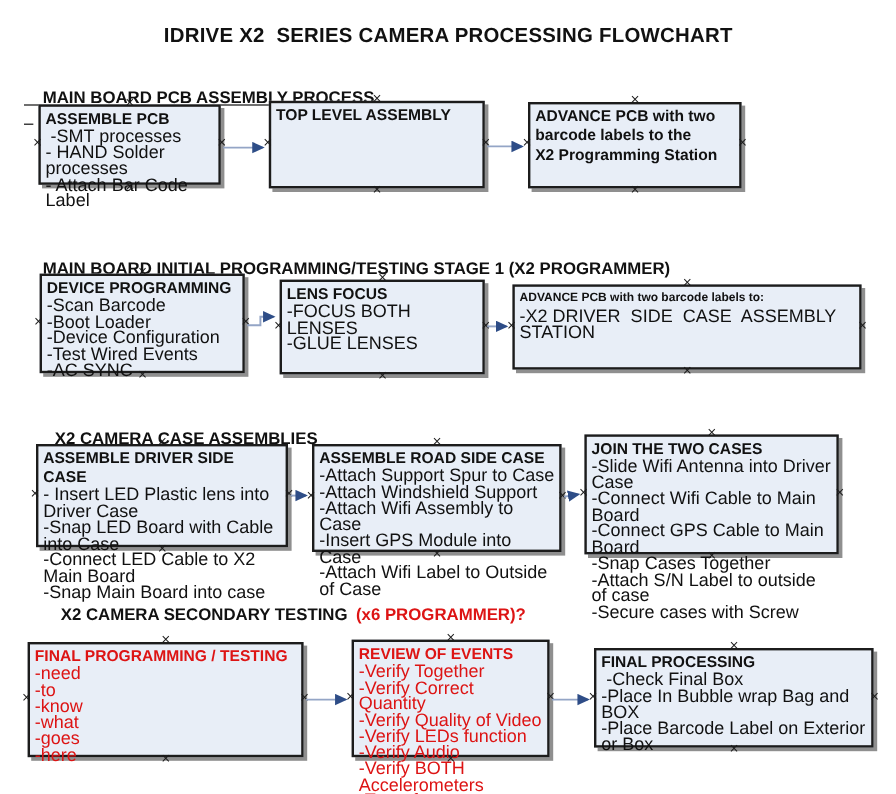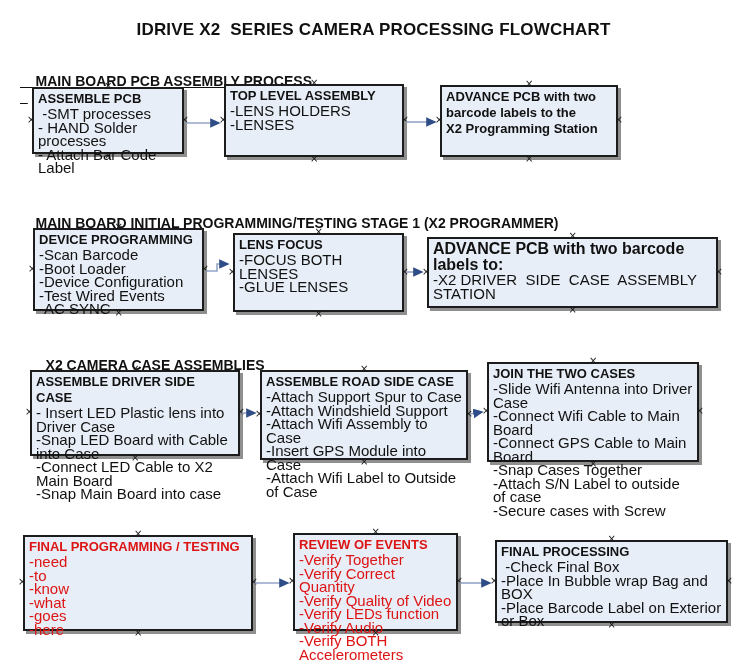--- a/index.html
+++ b/index.html
@@ -22,21 +22,21 @@
   .section-heading .hl{ color:var(--red); }
   .section-heading .blk{ padding-right:7px; }
   .node{
     position:absolute; box-sizing:border-box;
     background:var(--box-fill); border:2px solid var(--box-border);
     box-shadow:3px 3px 0 var(--box-shadow);
     padding:2px 4px; overflow:visible;
   }
   .node-title{ font-weight:bold; font-size:13px; line-height:16px; white-space:pre-line; }
   .node-line{ font-size:15px; line-height:13.5px; white-space:pre-wrap; }
-  .node.bold-title-sm .node-title{ font-size:16px; }
+  .node.bold-title-sm .node-title{ font-size:10px; }
   .node.red .node-title, .node.red .node-line{ color:var(--red); }
   .cp{
     position:absolute; font-size:10px; line-height:8px; color:#1a1a1a;
     font-family:"DejaVu Sans",sans-serif; pointer-events:none;
   }
   .cp-t{ top:-7px; left:50%; margin-left:-4px; }
   .cp-b{ bottom:-8px; left:50%; margin-left:-4px; }
   .cp-l{ left:-7px; top:50%; margin-top:-5px; }
   .cp-r{ right:-7px; top:50%; margin-top:-5px; }
   svg.overlay{ position:absolute; top:0; left:0; pointer-events:none; }
@@ -60,24 +60,20 @@
         <div class="node-line">- HAND Solder processes</div>
         <div class="node-line">- Attach Bar Code Label</div>
       </div>
   <span class="cp cp-t">×</span>
       <span class="cp cp-b">×</span>
       <span class="cp cp-l">×</span>
       <span class="cp cp-r">×</span>
     </div>
   <div class="node" style="left:224px; top:84px; width:180px; height:73px;">
     <div class="node-title">TOP LEVEL ASSEMBLY</div>
-    <div class="node-body">
-        <div class="node-line">-LENS HOLDERS</div>
-        <div class="node-line">-LENSES</div>
-      </div>
   <span class="cp cp-t">×</span>
       <span class="cp cp-b">×</span>
       <span class="cp cp-l">×</span>
       <span class="cp cp-r">×</span>
     </div>
   <div class="node" style="left:440px; top:85px; width:178px; height:72px;">
     <div class="node-title">ADVANCE PCB with two
 barcode labels to the
  X2 Programming Station</div>
     <div class="node-body"></div>
@@ -165,20 +161,23 @@
         <div class="node-line">-Snap Cases Together</div>
         <div class="node-line">-Attach S/N Label to outside of case</div>
         <div class="node-line">-Secure cases with Screw</div>
       </div>
   <span class="cp cp-t">×</span>
       <span class="cp cp-b">×</span>
       <span class="cp cp-l">×</span>
       <span class="cp cp-r">×</span>
     </div>
 
+  <div class="section-heading" style="left:35px; top:488px;">
+    <span class="blk">X2 CAMERA SECONDARY TESTING</span><span class="hl">(x6 PROGRAMMER)?</span>
+  </div>
   <div class="node red" style="left:23px; top:535px; width:230px; height:96px;">
     <div class="node-title">FINAL PROGRAMMING / TESTING</div>
     <div class="node-body">
         <div class="node-line">-need</div>
         <div class="node-line">-to</div>
         <div class="node-line">-know</div>
         <div class="node-line">-what</div>
         <div class="node-line">-goes</div>
         <div class="node-line">-here</div>
       </div>

